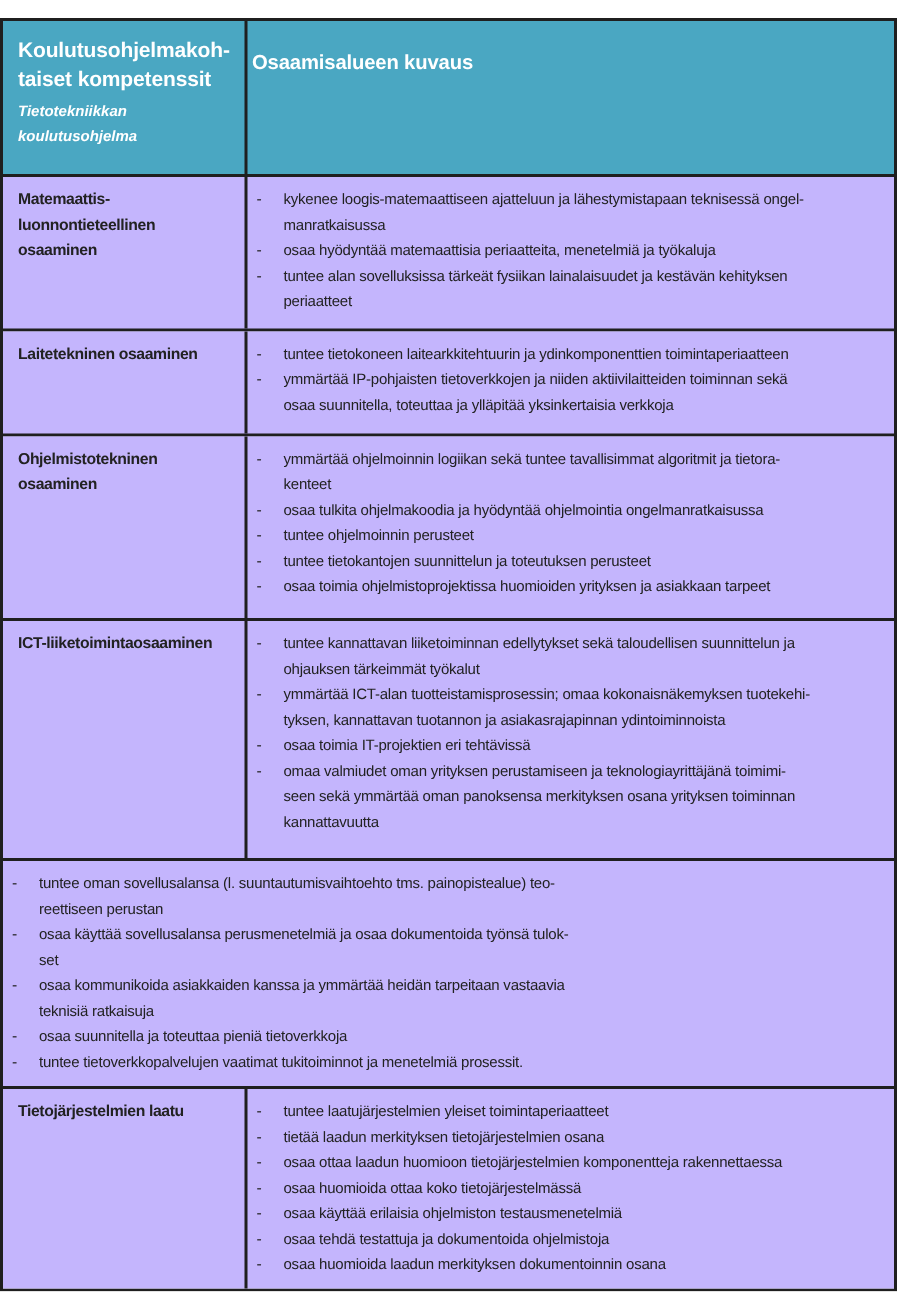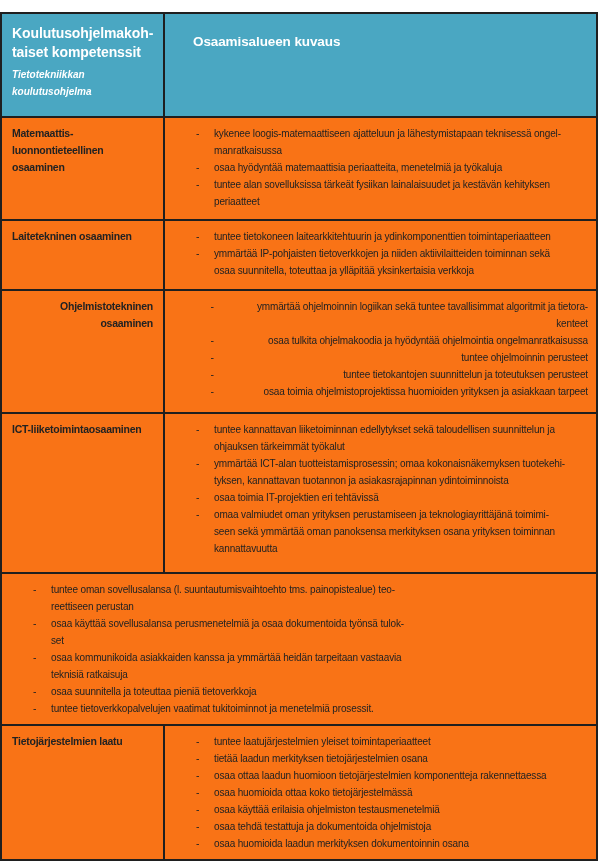--- a/index.html
+++ b/index.html
@@ -37,21 +37,21 @@
     padding: 7px 10px 6px 10px;
     color: var(--text-color, #222222);
   }
   .cell.left {
     flex: 0 0 163px;
     width: 163px;
     border-right: 2px solid var(--border-color, #1f1f1f);
   }
   .cell.right {
     flex: 1 1 auto;
-    padding-left: 28px;
+    padding-left: 3px;
     padding-right: 8px;
   }
   
   .header-row {
     background: var(--header-bg, #4AA7C2);
     min-height: 104px;
   }
   .header-row .cell { color: var(--header-text, #ffffff); }
   .header-row .cell.left { padding-top: 10px; }
   .header-row .cell.right { padding-top: 20px; }
@@ -69,24 +69,24 @@
     line-height: 17px;
     margin-top: 4px;
     white-space: pre-line;
   }
   .h-right-title {
     font-size: 13.5px;
     font-weight: bold;
     letter-spacing: -0.1px;
   }
   
-  .body-row { background: #f97316; }
+  .body-row { background: #c4b5fd; }
   #rows .body-row:nth-child(1) { min-height: 103px; }
   #rows .body-row:nth-child(2) { min-height: 70px; }
-  #rows .body-row:nth-child(3) { min-height: 123px; text-align: right; }
+  #rows .body-row:nth-child(3) { min-height: 123px; }
   #rows .body-row:nth-child(4) { min-height: 160px; }
   #rows .body-row:nth-child(5) { min-height: 152px; }
   #rows .body-row:nth-child(6) { min-height: 133px; }
   .row-label {
     font-size: 10.5px;
     font-weight: bold;
     line-height: 17px;
     white-space: pre-line;
     letter-spacing: -0.25px;
   }

